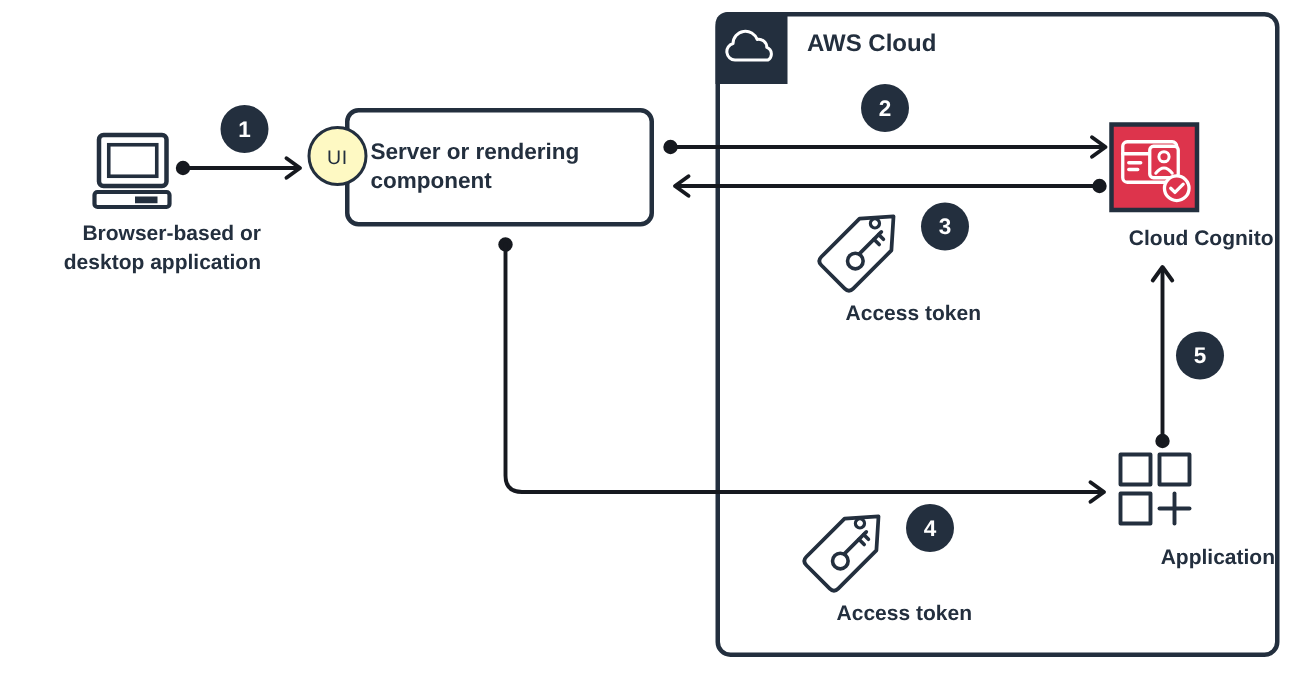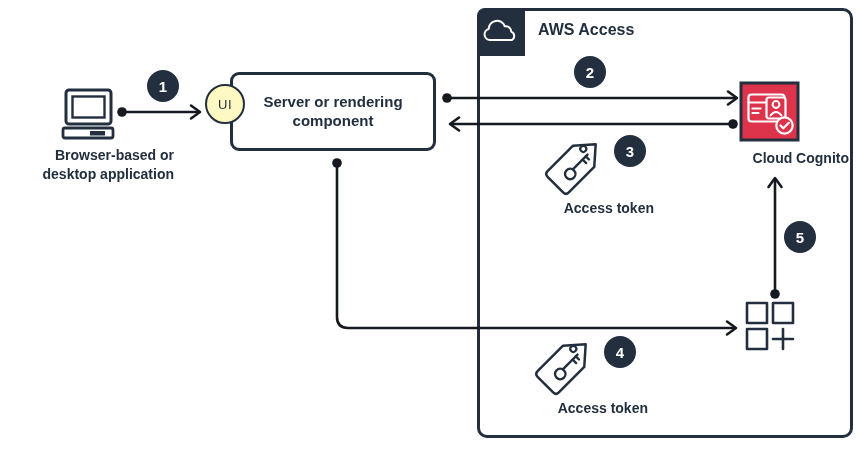--- a/index.html
+++ b/index.html
@@ -15,21 +15,21 @@
   .aws-icon{
     left:477px;top:8px;width:48px;height:48px;background:#232F3E;
     border-radius:8px 0 0 0;z-index:2;display:flex;align-items:center;justify-content:center;
   }
   .aws-title{
     left:538px;top:21px;font-size:16px;font-weight:700;z-index:2;white-space:nowrap;
   }
   .server-box{
     left:230px;top:72px;width:206px;height:79px;box-sizing:border-box;
     border:3px solid #232F3E;border-radius:9px;background:#fff;z-index:2;
-    display:flex;align-items:center;justify-content:center;text-align:center;
+    display:flex;align-items:center;justify-content:center;
     font-size:15px;font-weight:700;line-height:1.25;padding:0 14px;
   }
   .ui-circle{
     left:205px;top:84px;width:40px;height:40px;box-sizing:border-box;
     border:2.5px solid #232F3E;border-radius:50%;background:#fef9c3;z-index:3;
     display:flex;align-items:center;justify-content:center;
     font-size:13px;font-weight:400;letter-spacing:.5px;
   }
   .node-label{
     font-size:14px;font-weight:700;text-align:right;line-height:1.35;z-index:2;
@@ -45,33 +45,34 @@
 <body>
 
 <div class="canvas">
 
   <div class="abs aws-box"></div>
   <div class="abs aws-icon">
     <svg width="40" height="40" viewBox="486 12 30 40">
       <path d="M490 40 a5.6 5.6 0 0 1 -1.3 -11 a8.3 8.3 0 0 1 16.1 -2.7 a5.4 5.4 0 0 1 6.4 5.3 a4.7 4.7 0 0 1 0.8 8.4 z" fill="none" stroke="#FFFFFF" stroke-width="2" stroke-linejoin="round"></path>
     </svg>
   </div>
-  <div class="abs aws-title">AWS Access</div>
+  <div class="abs aws-title">AWS Cloud</div>
 
   <div class="abs server-box">
     <span>Server or rendering component</span>
   </div>
   <div class="abs ui-circle">
     <span>UI</span>
   </div>
 
   <div class="abs node-label" style="left:12px;top:146px;width:162px;">Browser-based or desktop application</div>
   <div class="abs node-label" style="left:697px;top:149px;width:152px;">Cloud Cognito</div>
   <div class="abs node-label" style="left:502px;top:199px;width:152px;">Access token</div>
   <div class="abs node-label" style="left:496px;top:399px;width:152px;">Access token</div>
+  <div class="abs node-label" style="left:698px;top:362px;width:152px;">Application</div>
 
   <div class="abs badge" style="left:147px;top:70px;">1</div>
   <div class="abs badge" style="left:574px;top:56px;">2</div>
   <div class="abs badge" style="left:614px;top:135px;">3</div>
   <div class="abs badge" style="left:604px;top:336px;">4</div>
   <div class="abs badge" style="left:784px;top:221px;">5</div>
 
   <svg class="abs overlay" width="860" height="449" viewBox="0 0 860 449">
 
     <g>

